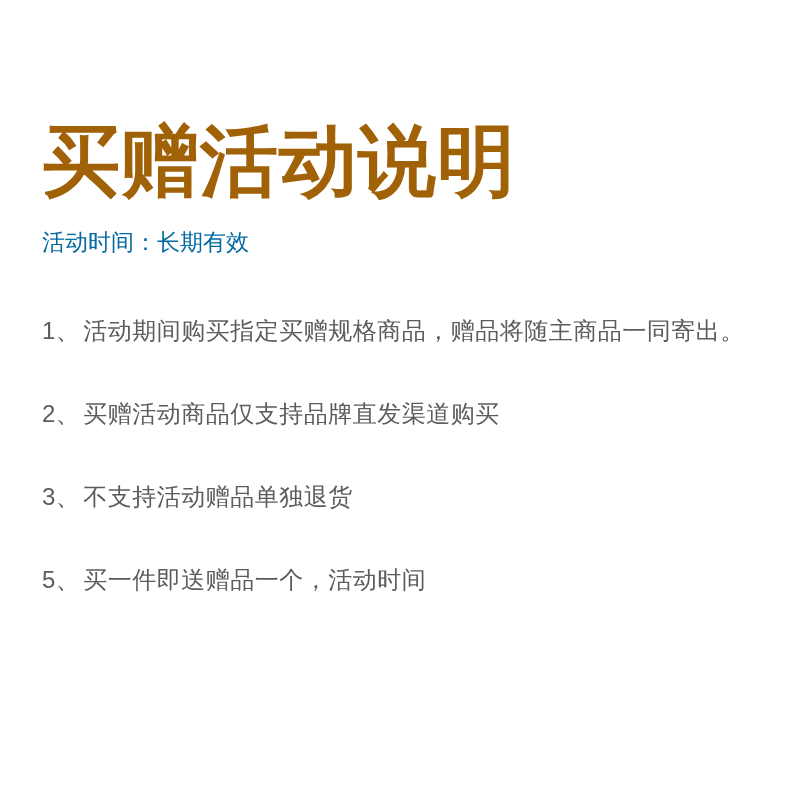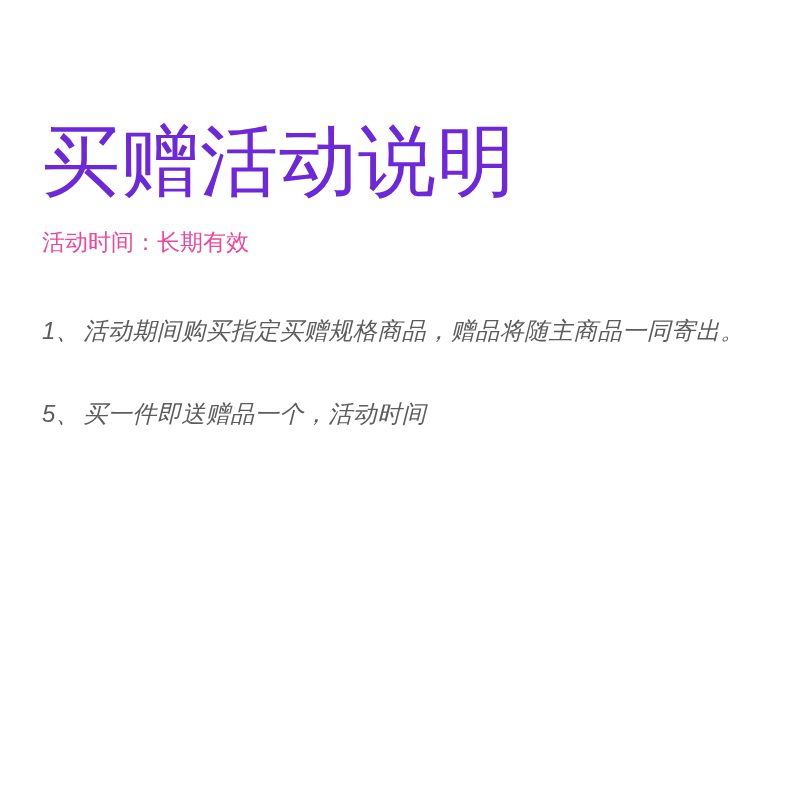--- a/index.html
+++ b/index.html
@@ -16,43 +16,42 @@
     }
     .page {
       width: 800px;
       height: 800px;
       background: #ffffff;
       padding: 118px 42px 0 42px;
     }
     .page-title {
       margin: 0;
       font-size: 78px;
-      font-weight: 400;
-      color: #6d28d9;
+      font-weight: 700;
+      color: #a16207;
       line-height: 1.12;
       letter-spacing: 1px;
       white-space: nowrap;
     }
     .subtitle {
       margin: 22px 0 0 0;
       font-size: 23px;
       line-height: 30px;
-      color: #ec4899;
+      color: #0369a1;
       white-space: nowrap;
     }
     .terms {
       list-style: none;
       margin: 60px 0 0 0;
       padding: 0;
       display: flex;
       flex-direction: column;
       row-gap: 55px;
       font-size: 24px;
       color: #5c5c5c;
-      font-style: italic;
     }
     .term {
       line-height: 28px;
       white-space: nowrap;
       letter-spacing: 0.5px;
     }
     .term .marker {
       margin-right: 3px;
     }
   </style>
@@ -65,17 +64,23 @@
 
   <p class="subtitle">
     <span>活动时间：</span><span>长期有效</span>
   </p>
 
   <ol class="terms">
     <li class="term">
       <span class="marker">1、</span><span class="text">活动期间购买指定买赠规格商品，赠品将随主商品一同寄出。</span>
     </li>
     <li class="term">
+      <span class="marker">2、</span><span class="text">买赠活动商品仅支持品牌直发渠道购买</span>
+    </li>
+    <li class="term">
+      <span class="marker">3、</span><span class="text">不支持活动赠品单独退货</span>
+    </li>
+    <li class="term">
       <span class="marker">5、</span><span class="text">买一件即送赠品一个，活动时间</span>
     </li>
   </ol>
 
 </div>
 
 </body></html>

